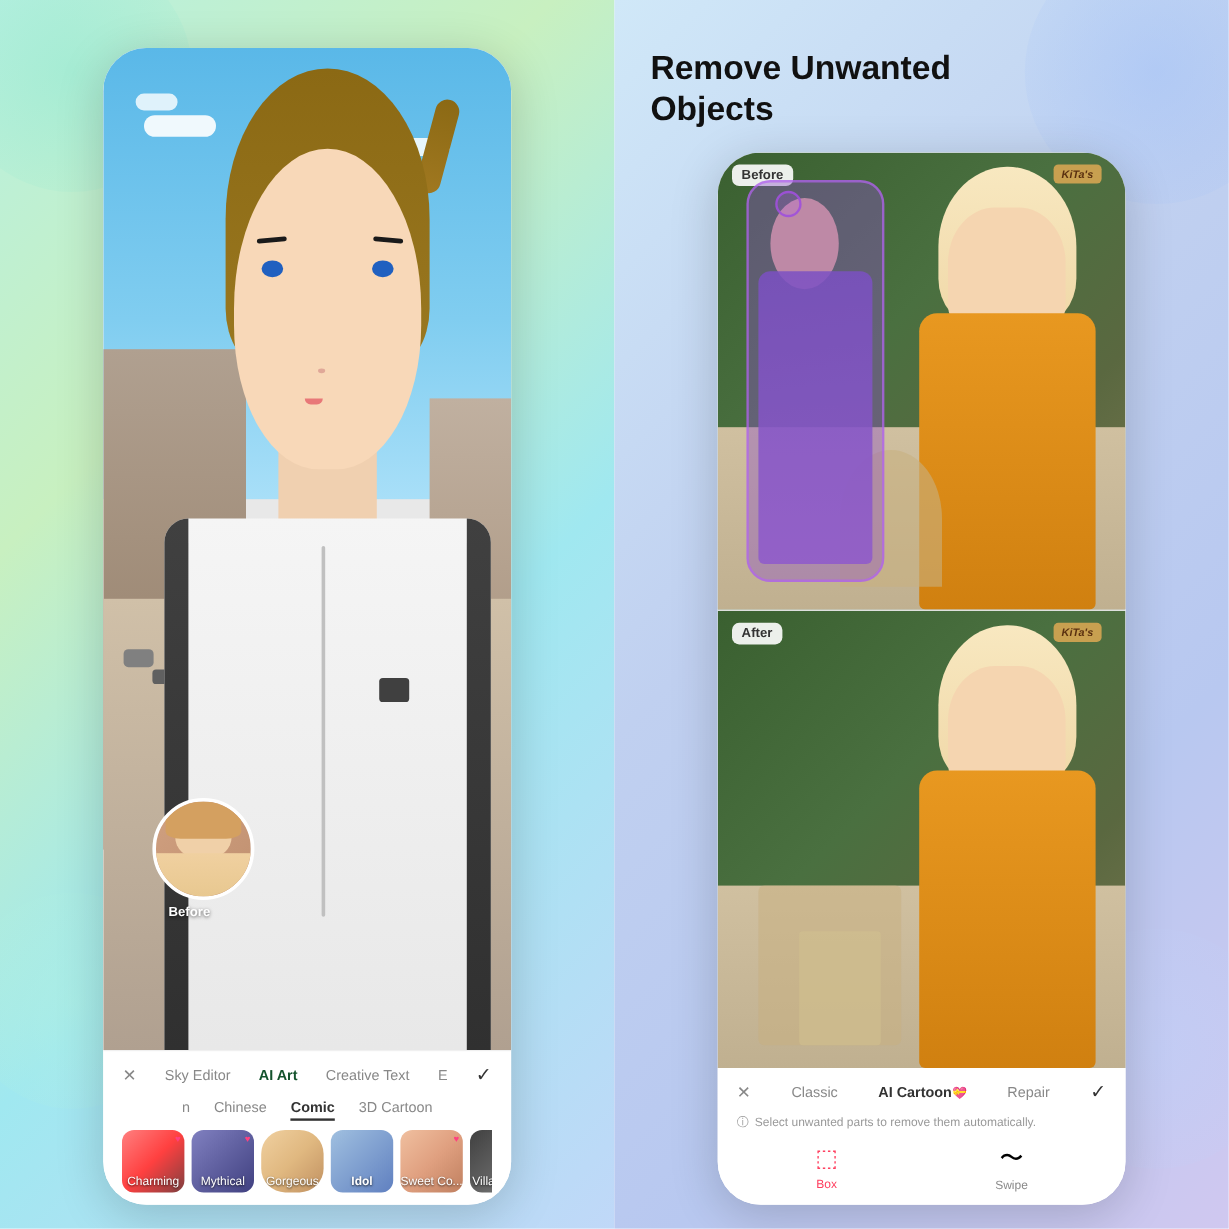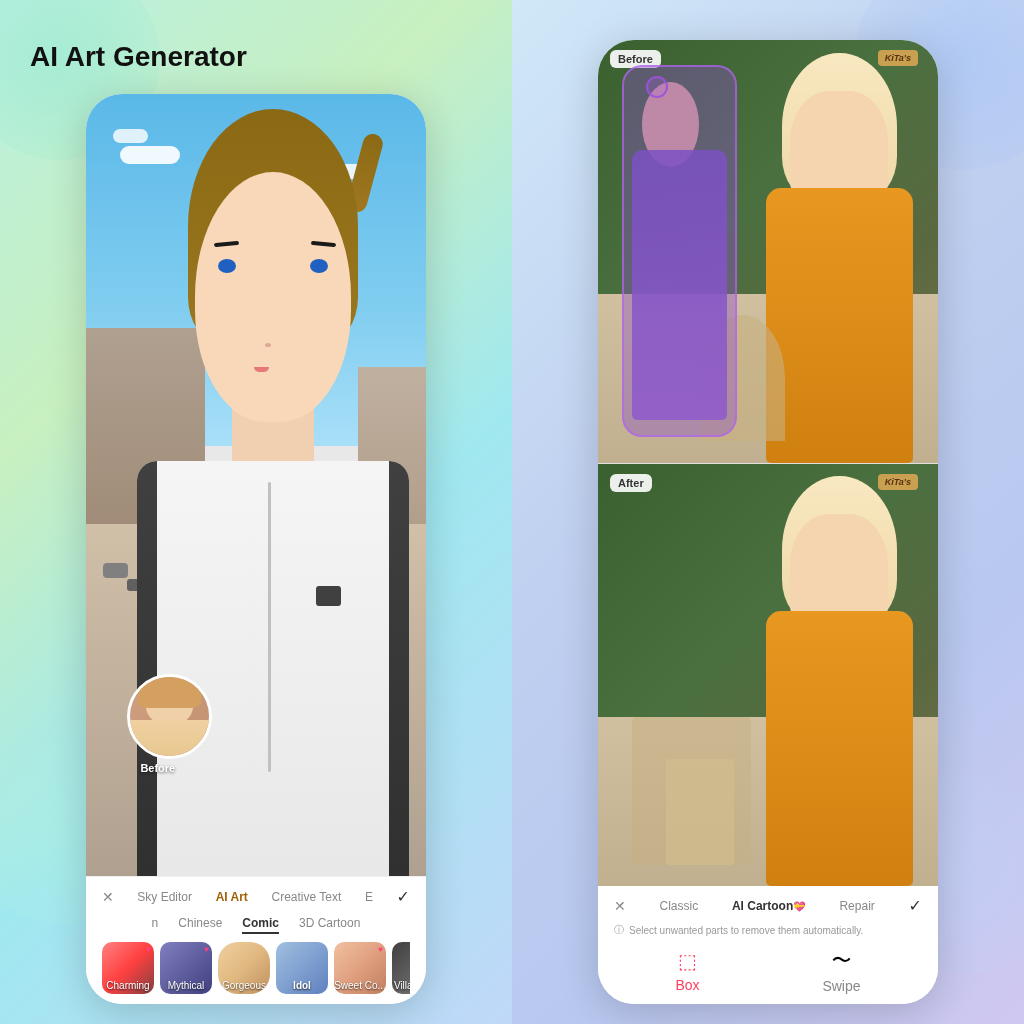--- a/index.html
+++ b/index.html
@@ -116,21 +116,21 @@
       margin-bottom: 8px;
     }
 
     .toolbar-item {
       font-size: 12px;
       color: #888;
       cursor: pointer;
     }
 
     .toolbar-item.active {
-      color: #a16207;
+      color: #14532d;
       font-weight: 700;
     }
 
     .toolbar-icon {
       font-size: 14px;
       color: #888;
     }
 
     .toolbar-check {
       font-size: 16px;
@@ -282,41 +282,40 @@
       gap: 4px;
       cursor: pointer;
     }
 
     .tool-icon {
       font-size: 20px;
     }
 
     .tool-icon.red { color: #ff4060; }
     .tool-label {
-      font-size: 14px;
+      font-size: 10px;
       color: #888;
     }
 
     .tool-label.red { color: #ff4060; }
 
     
     .heart-badge {
       display: inline-block;
       color: #ff4080;
       font-size: 10px;
     }
   </style>
 </head>
 <body>
 
 <div class="panel panel-left">
   <div class="blob blob-left-1"></div>
   <div class="blob blob-left-2"></div>
 
-  <div class="panel-title">AI Art Generator</div>
 
   <div class="phone phone-left">
 
     <div class="phone-image-area">
 
       <div style="position:absolute;top:0;left:0;right:0;height:45%;background:linear-gradient(180deg,#5ab8e8 0%,#80cdf0 60%,#a8dff8 100%);">
 
         <div style="position:absolute;top:15%;left:10%;width:60px;height:18px;background:white;border-radius:10px;opacity:0.9;"></div>
         <div style="position:absolute;top:10%;left:8%;width:35px;height:14px;background:white;border-radius:8px;opacity:0.8;"></div>
         <div style="position:absolute;top:20%;right:15%;width:50px;height:15px;background:white;border-radius:9px;opacity:0.85;"></div>
@@ -405,20 +404,23 @@
         </div>
       </div>
     </div>
   </div>
 </div>
 
 <div class="panel panel-right">
   <div class="blob blob-right-1"></div>
   <div class="blob blob-right-2"></div>
 
+  <div class="panel-title">
+    <span>Remove Unwanted<br>Objects</span>
+  </div>
 
   <div class="phone phone-right">
     <div class="before-after-container">
 
       <div class="ba-panel">
         <div style="position:absolute;top:0;left:0;right:0;bottom:0;">
 
           <div style="position:absolute;top:0;left:0;right:0;bottom:0;background:linear-gradient(135deg,#3a6030 0%,#4a7040 40%,#5a6840 70%,#7a7850 100%);"></div>
 
           <div style="position:absolute;bottom:0;left:0;right:0;height:40%;background:linear-gradient(180deg,#d0c0a0 0%,#c0b090 100%);"></div>

